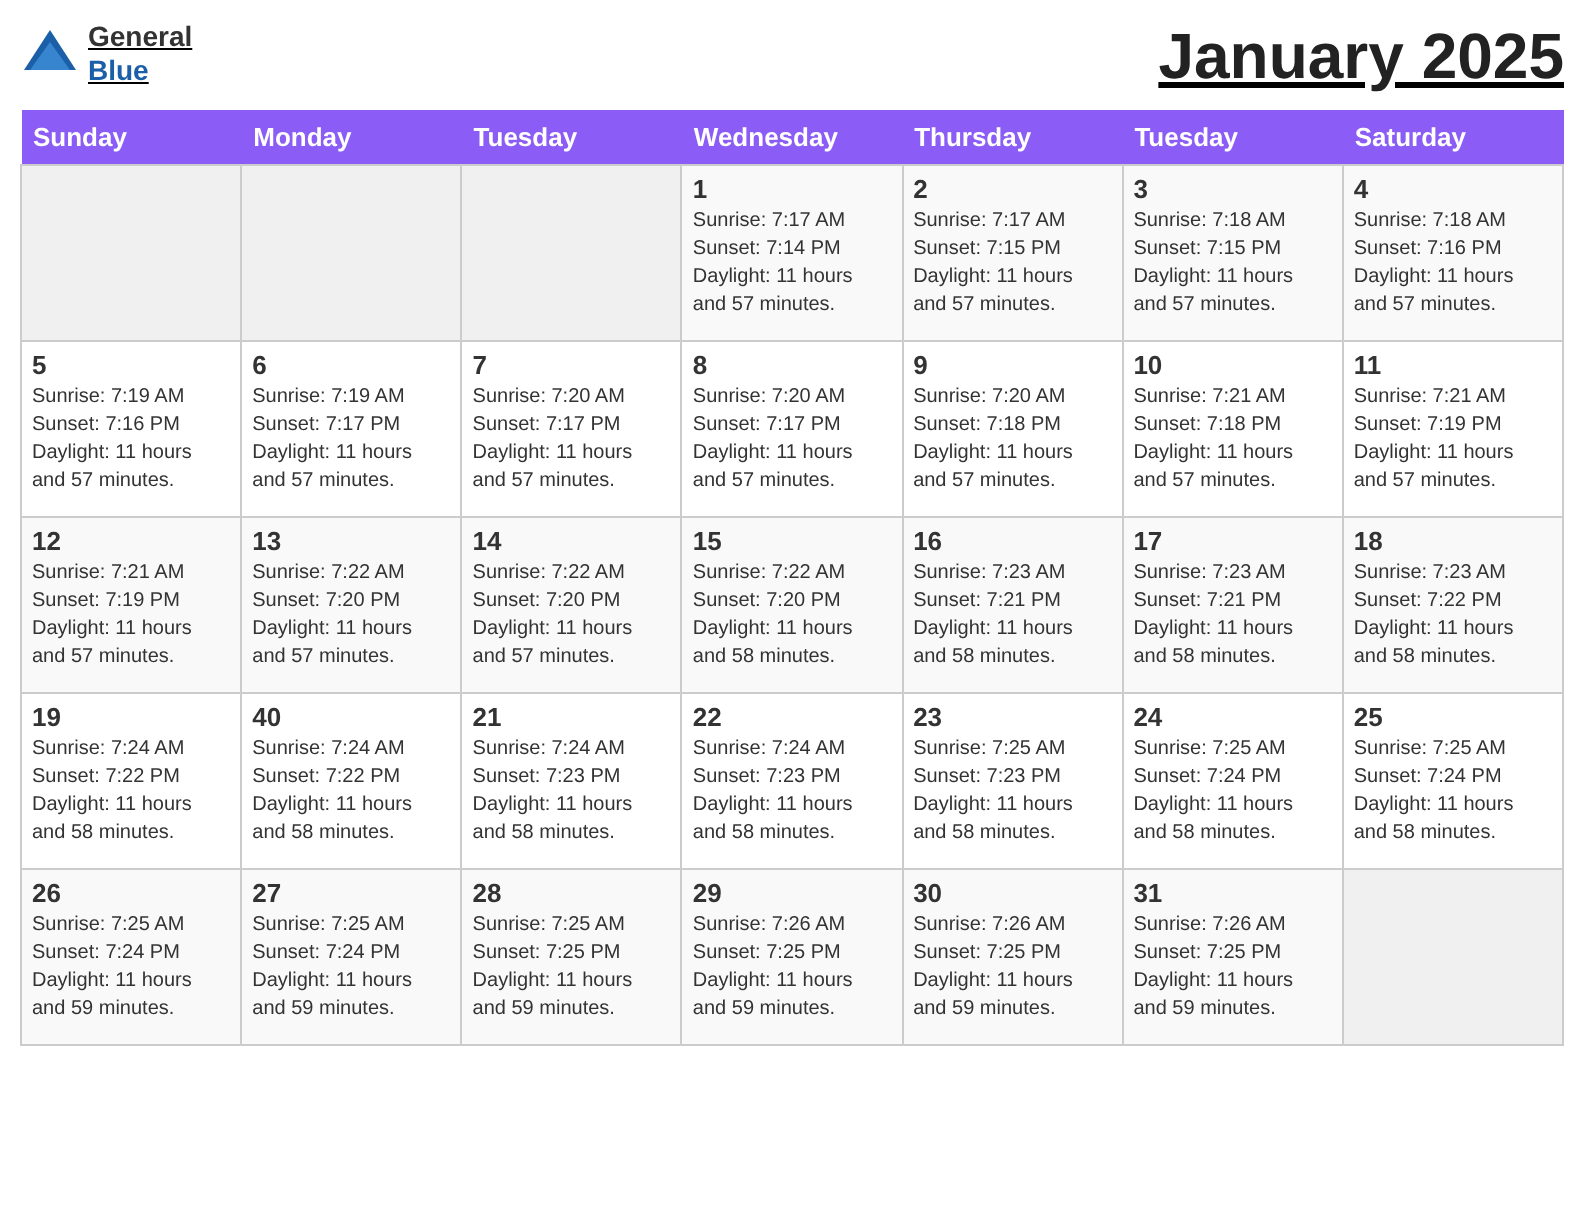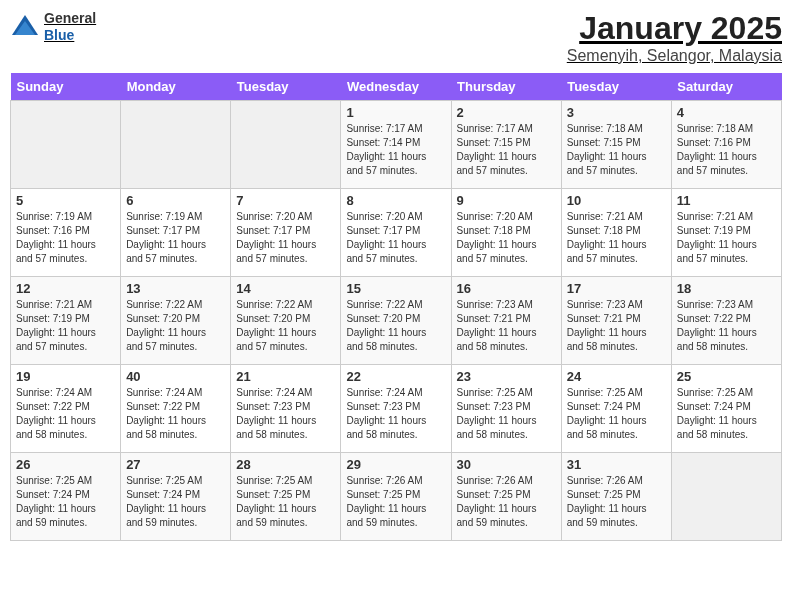--- a/index.html
+++ b/index.html
@@ -29,21 +29,21 @@
       font-weight: bold;
       line-height: 1.2;
     }
     .logo-general { color: #333; }
     .logo-blue { color: #1a5fa8; }
     .logo-icon {
       width: 30px;
       height: 28px;
     }
     .title-block {
-      text-align: right;
+      text-align: left;
     }
     .title-block h1 {
       font-size: 32px;
       font-weight: bold;
       color: #222;
     }
     .title-block h2 {
       font-size: 16px;
       color: #444;
       font-weight: normal;
@@ -99,21 +99,20 @@
       <polygon points="15,2 28,22 2,22" fill="#1a5fa8"></polygon>
       <polygon points="15,8 25,22 5,22" fill="#4a9fe8" opacity="0.6"></polygon>
     </svg>
     <div class="logo-text">
       <span class="logo-general">General</span>
       <span class="logo-blue">Blue</span>
     </div>
   </div>
   <div class="title-block">
     <h1>January 2025</h1>
-    <h2>Semenyih, Selangor, Malaysia</h2>
   </div>
 </div>
 
 <table>
   <thead>
     <tr>
     <th>Sunday</th>
         <th>Monday</th>
         <th>Tuesday</th>
         <th>Wednesday</th>

